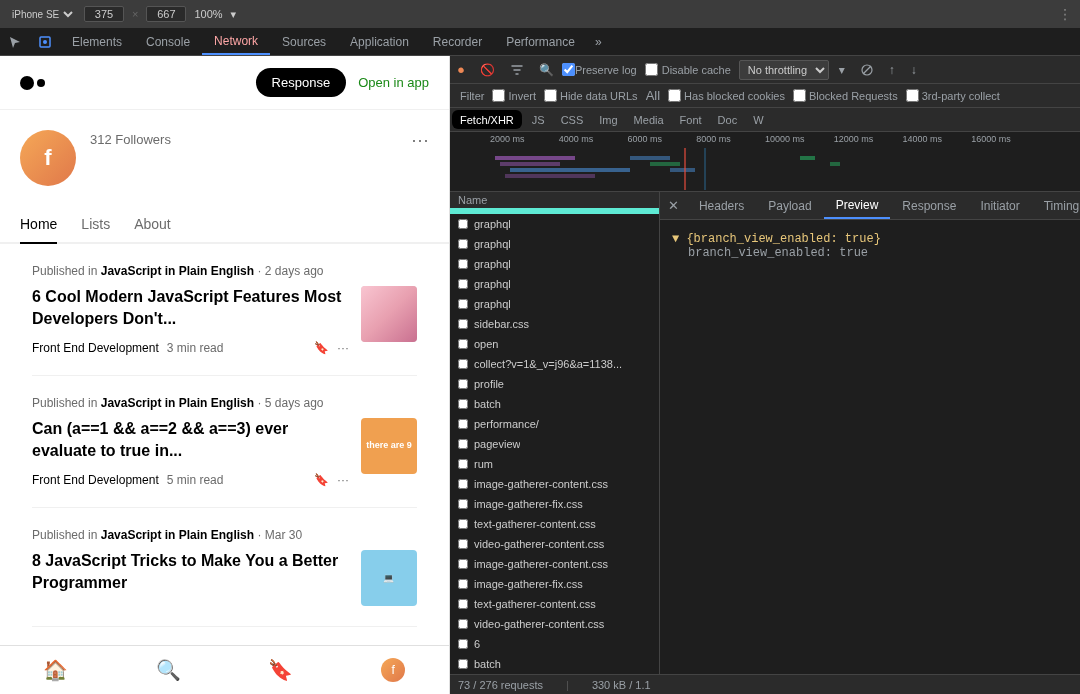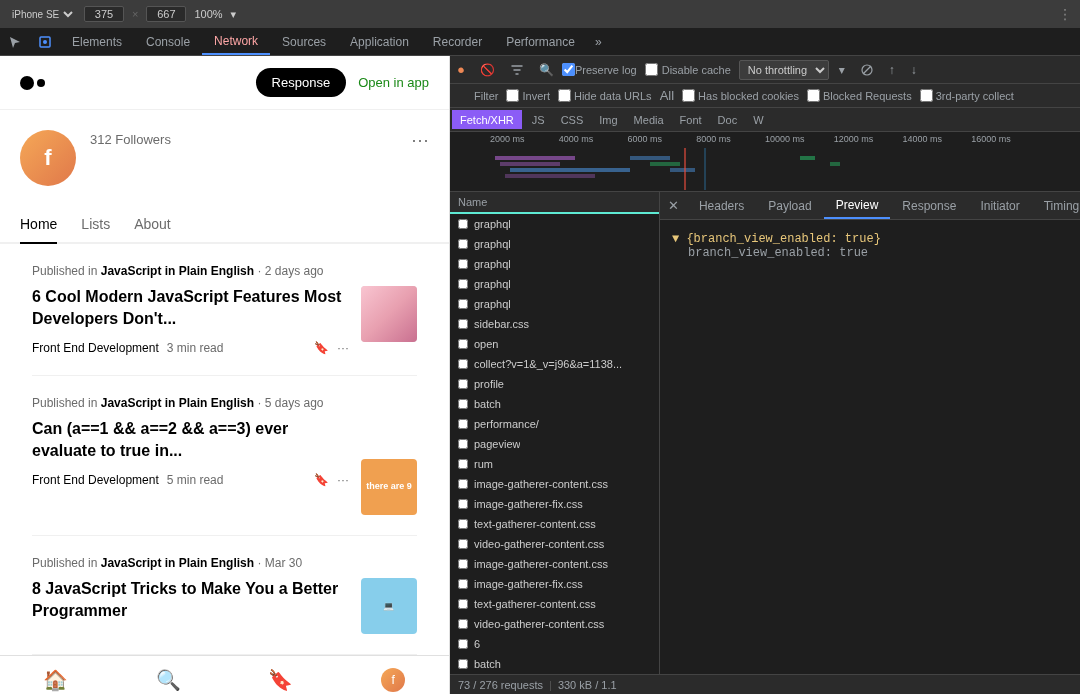--- a/index.html
+++ b/index.html
@@ -52,21 +52,21 @@
 
     
     .medium-articles { padding: 0 32px; }
     .medium-article { padding: 20px 0; border-bottom: 1px solid #f0f0f0; }
     .medium-article-meta { font-size: 12px; color: #6b6b6b; margin-bottom: 8px; }
     .medium-article-meta strong { color: #000; }
     .medium-article-content { display: flex; gap: 12px; align-items: flex-start; }
     .medium-article-text { flex: 1; }
     .medium-article-title { font-size: 16px; font-weight: 700; color: #000; line-height: 1.4; margin-bottom: 8px; }
     .medium-article-thumb { width: 56px; height: 56px; border-radius: 4px; background: #e0c8d0; flex-shrink: 0; overflow: hidden; }
-    .medium-article-thumb.code { background: #f4a460; margin-top: 41px; }
+    .medium-article-thumb.code { background: #f4a460; }
     .medium-article-thumb.dev { background: #87ceeb; }
     .medium-article-footer { display: flex; align-items: center; gap: 8px; margin-top: 10px; font-size: 12px; color: #6b6b6b; }
     .medium-article-tag { color: #000; font-weight: 500; }
     .medium-bookmark-icon { margin-left: auto; }
     .medium-dots-icon { color: #6b6b6b; }
 
     
     .medium-bottom-nav { display: flex; justify-content: space-around; padding: 12px 0; border-top: 1px solid #e0e0e0; margin-top: auto; }
     .medium-bottom-nav-item { display: flex; flex-direction: column; align-items: center; color: #6b6b6b; font-size: 20px; cursor: pointer; }
 
@@ -76,54 +76,54 @@
     
     .devtools-inner-tabs { display: flex; align-items: center; height: 28px; background: #2b2b2b; border-bottom: 1px solid #444; flex-shrink: 0; }
     .devtools-inner-btn { padding: 0 8px; height: 100%; display: flex; align-items: center; color: #9aa0a6; cursor: pointer; font-size: 12px; }
     .devtools-record-btn { color: #e85; }
     .devtools-preserve { display: flex; align-items: center; color: #9aa0a6; font-size: 11px; }
     .devtools-preserve input[type=checkbox] { accent-color: #4d90fe; }
     .devtools-disable { display: flex; align-items: center; gap: 4px; color: #9aa0a6; font-size: 11px; }
     .devtools-throttle { background: #3c3c3c; border: 1px solid #555; border-radius: 2px; color: #ccc; padding: 2px 4px; font-size: 11px; }
 
     
-    .devtools-filter-bar { display: flex; align-items: center; height: 24px; background: #2b2b2b; border-bottom: 1px solid #444; padding: 0 24px; gap: 8px; flex-shrink: 0; }
+    .devtools-filter-bar { display: flex; align-items: center; height: 24px; background: #2b2b2b; border-bottom: 1px solid #444; padding: 0 10px; gap: 8px; flex-shrink: 0; }
     .devtools-filter-bar input { background: transparent; border: none; color: #ccc; font-size: 11px; flex: 1; outline: none; }
     .filter-checkbox { display: flex; align-items: center; gap: 3px; color: #9aa0a6; font-size: 11px; }
     .filter-checkbox input { accent-color: #4d90fe; }
 
     
     .request-type-tabs { display: flex; align-items: center; height: 24px; background: #2b2b2b; border-bottom: 1px solid #444; flex-shrink: 0; overflow: hidden; }
     .request-type-tab { padding: 0 8px; height: 100%; display: flex; align-items: center; color: #9aa0a6; font-size: 11px; cursor: pointer; white-space: nowrap; }
-    .request-type-tab.active { background: #8b5cf6; color: #fff; border-radius: 0; margin: 2px; height: calc(100% - 4px); }
+    .request-type-tab.active { background: #000000; color: #fff; border-radius: 6px; margin: 2px; height: calc(100% - 4px); }
 
     
     .devtools-timeline { height: 60px; background: #1e1e1e; border-bottom: 1px solid #444; flex-shrink: 0; position: relative; overflow: hidden; }
     .timeline-labels { display: flex; position: absolute; top: 2px; left: 0; right: 0; padding: 0 40px; }
 
     
     .devtools-split { display: flex; flex: 1; overflow: hidden; }
 
     
     .request-list { width: 210px; flex-shrink: 0; overflow-y: auto; background: #1e1e1e; border-right: 1px solid #444; }
-    .request-list-header { display: flex; align-items: center; height: 22px; background: #2b2b2b; border-bottom: 2px solid #5eead4; padding: 0 8px; font-size: 11px; color: #9aa0a6; flex-shrink: 0; position: sticky; top: 0; z-index: 1; }
+    .request-list-header { display: flex; align-items: center; height: 22px; background: #2b2b2b; border-bottom: 6px solid #5eead4; padding: 0 8px; font-size: 11px; color: #9aa0a6; flex-shrink: 0; position: sticky; top: 0; z-index: 1; }
     .request-item { display: flex; align-items: center; height: 20px; padding: 0 8px; font-size: 11px; color: #ccc; cursor: pointer; gap: 6px; }
     .request-item input[type=checkbox] { width: 10px; height: 10px; flex-shrink: 0; }
     .request-item-name { overflow: hidden; text-overflow: ellipsis; white-space: nowrap; }
 
     
     .request-detail { flex: 1; display: flex; flex-direction: column; overflow: hidden; background: #1e1e1e; }
     .request-detail-tabs { display: flex; align-items: center; height: 28px; background: #2b2b2b; border-bottom: 1px solid #444; flex-shrink: 0; }
     .request-detail-tab { padding: 0 12px; height: 100%; display: flex; align-items: center; color: #9aa0a6; font-size: 12px; cursor: pointer; }
     .request-detail-tab.active { color: #fff; border-bottom: 2px solid #4d90fe; }
     .request-detail-close { margin-left: auto; padding: 0 8px; color: #9aa0a6; cursor: pointer; }
     .request-detail-content { flex: 1; padding: 12px; overflow-y: auto; font-size: 12px; color: #ccc; font-family: 'Courier New', monospace; }
 
     
-    .devtools-status { height: 20px; background: #2b2b2b; border-top: 1px solid #444; display: flex; align-items: center; padding: 0 8px; font-size: 11px; color: #9aa0a6; flex-shrink: 0; gap: 6px; }
+    .devtools-status { height: 20px; background: #2b2b2b; border-top: 1px solid #444; display: flex; align-items: center; padding: 0 8px; font-size: 11px; color: #9aa0a6; flex-shrink: 0; gap: 23px; }
 
     
     ::-webkit-scrollbar { width: 6px; height: 6px; }
     ::-webkit-scrollbar-track { background: #1e1e1e; }
     ::-webkit-scrollbar-thumb { background: #444; border-radius: 3px; }
 
     
     .thumb-art-1 { width: 100%; height: 100%; background: linear-gradient(135deg, #f9c5d1 0%, #e8a0b0 50%, #c97090 100%); position: relative; }
     .thumb-art-2 { width: 100%; height: 100%; background: #f0a050; display: flex; align-items: center; justify-content: center; font-size: 9px; color: #fff; font-weight: bold; line-height: 1.2; text-align: center; padding: 2px; }
     .thumb-art-3 { width: 100%; height: 100%; background: #87ceeb; display: flex; align-items: center; justify-content: center; font-size: 9px; color: #333; text-align: center; padding: 2px; }

